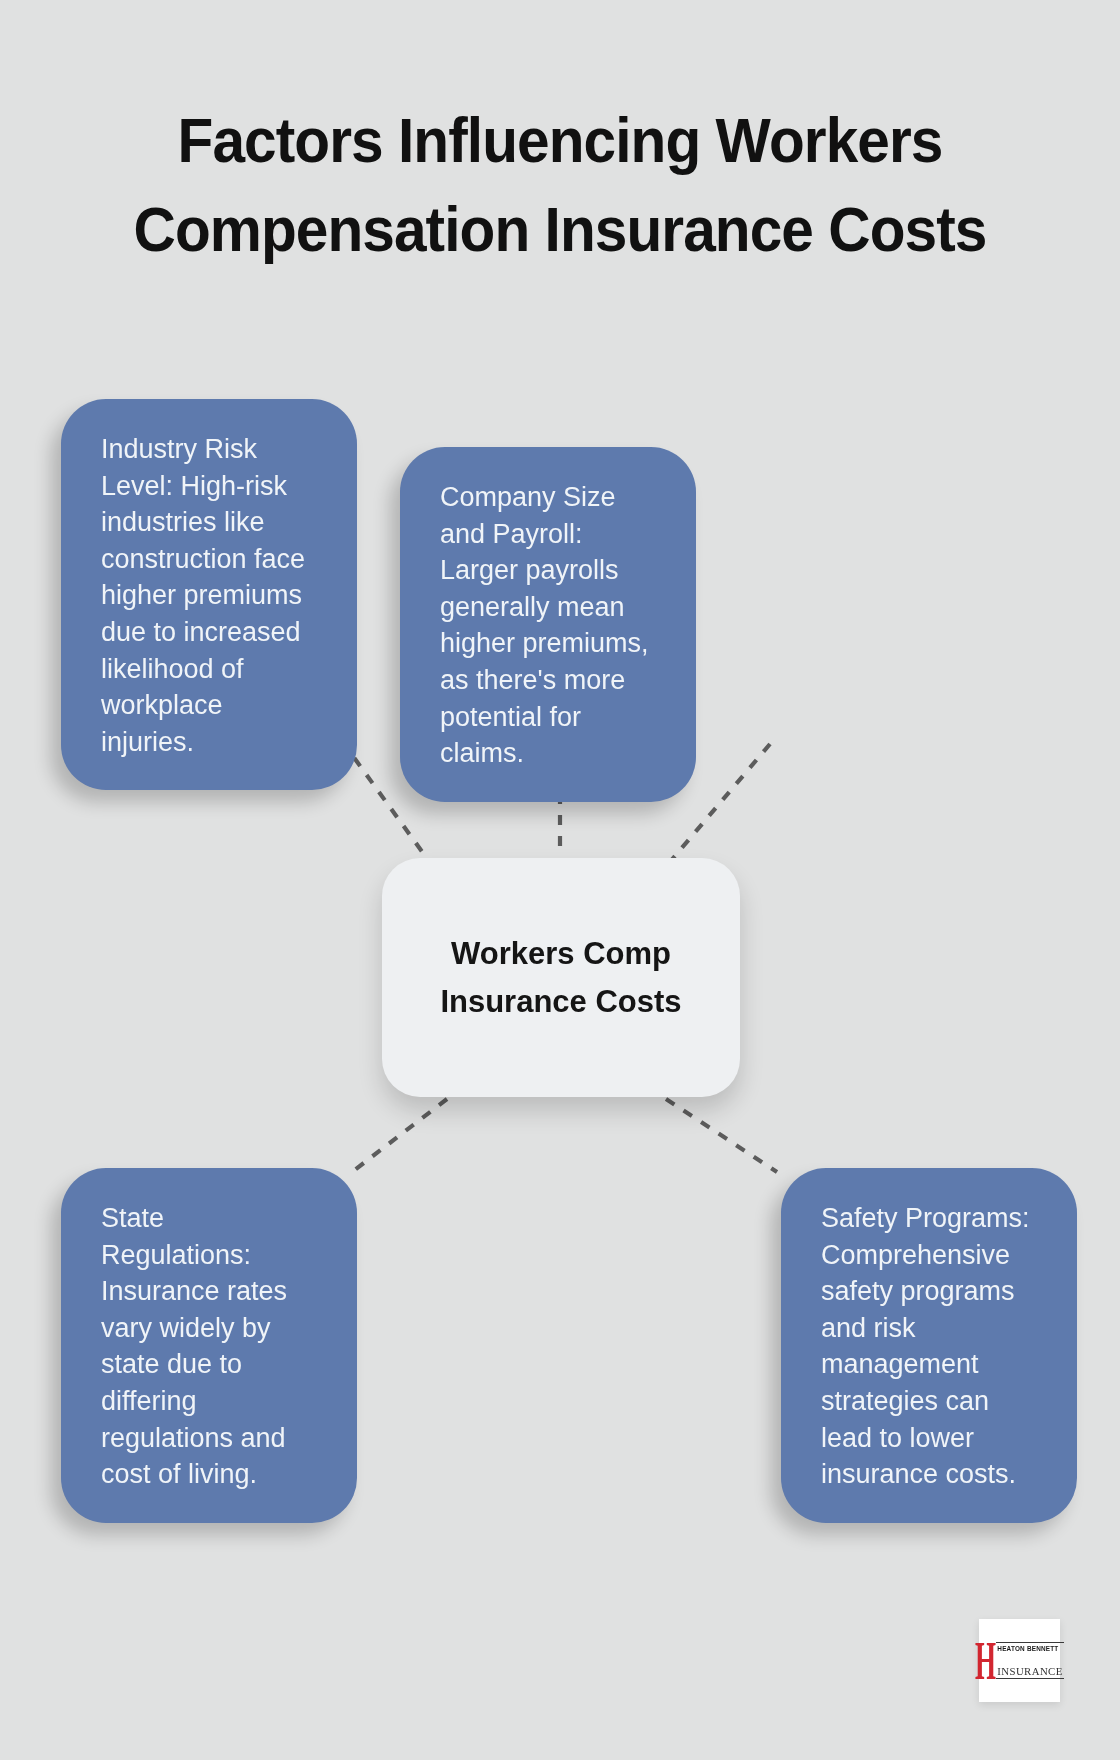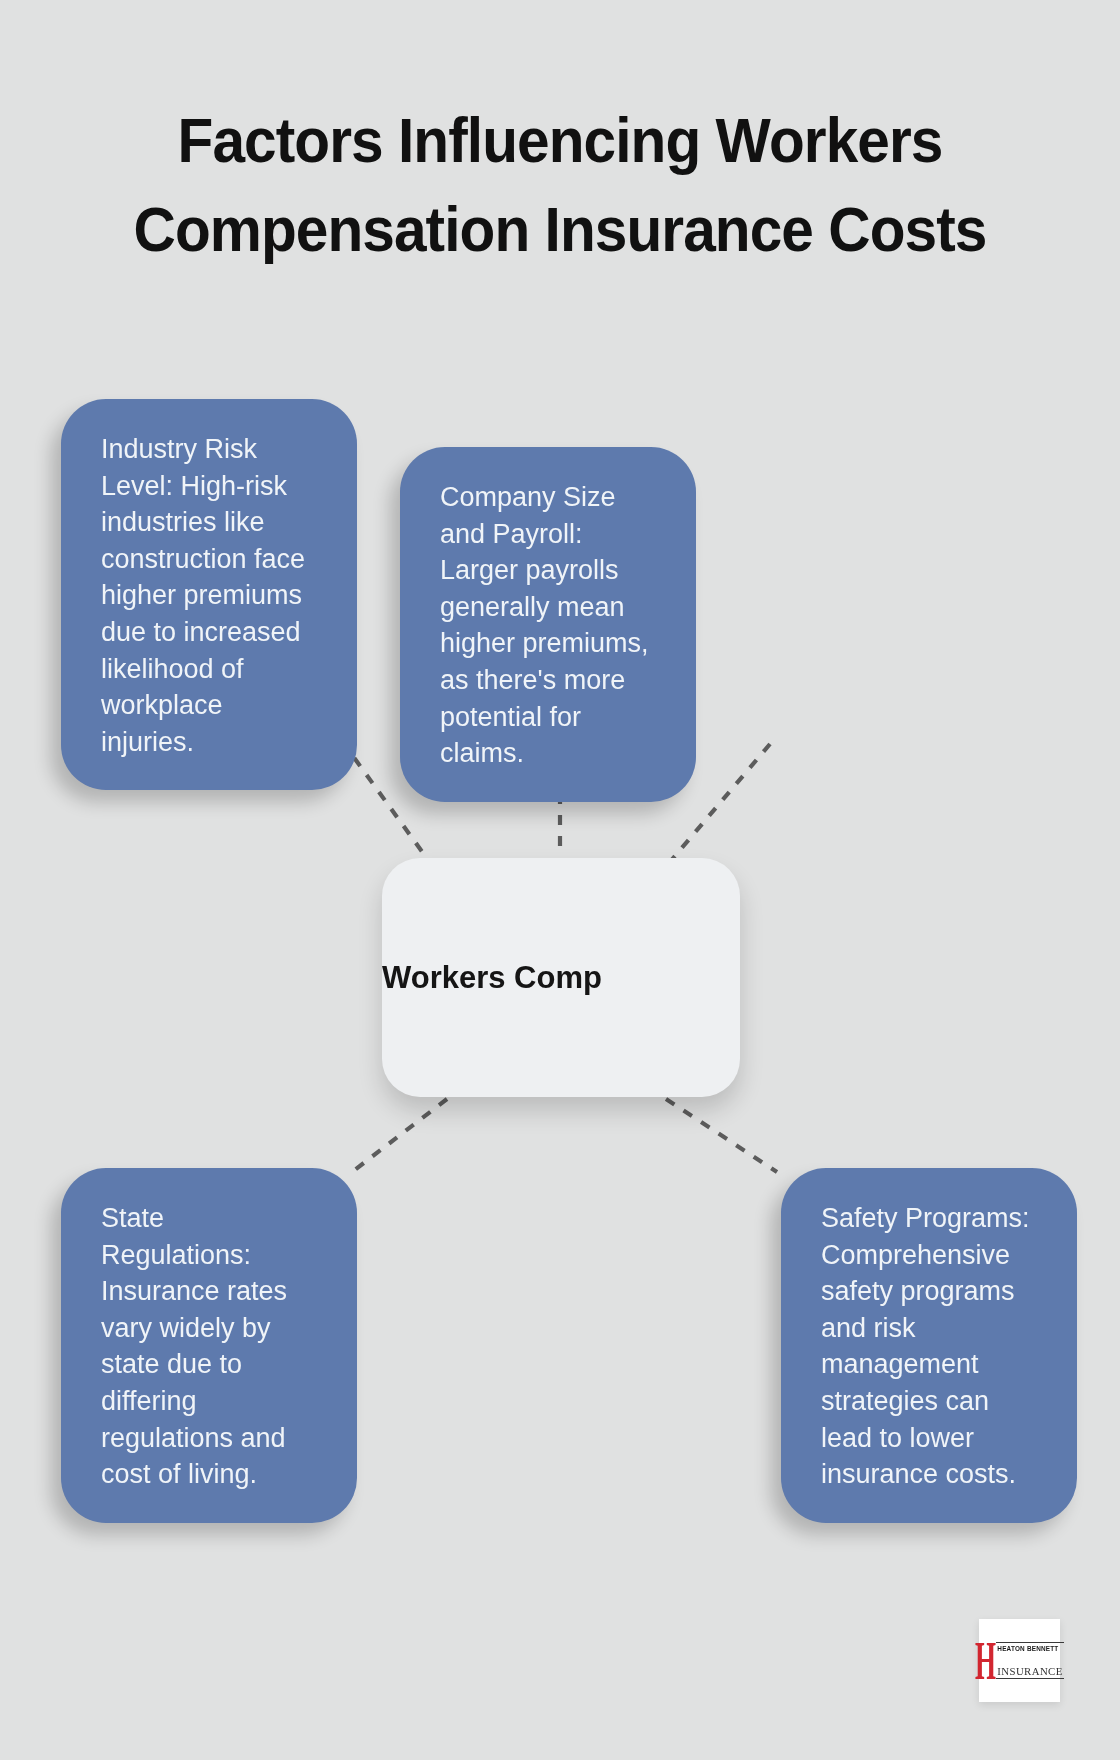--- a/index.html
+++ b/index.html
@@ -61,21 +61,21 @@
   }
   .center-node{
     position:absolute;
     left:382px;top:858px;
     width:358px;height:239px;
     background:var(--center-box);
     border-radius:38px;
     box-shadow:0 14px 24px rgba(0,0,0,0.16);
     display:flex;
     align-items:center;
-    justify-content:flex-start;
+    justify-content:center;
   }
   .center-label{
     text-align:center;
     font-weight:700;
     font-size:31px;
     line-height:48px;
     color:var(--center-text);
   }
   .brand-logo{
     position:absolute;
@@ -159,21 +159,21 @@
 generally mean
 higher premiums,
 as there's more
 potential for
 claims.</div>
   </div>
 
 
   <div class="center-node">
     <div class="center-label"><span>Workers Comp</span><br>
-    </div>
+    <span>Insurance Costs</span></div>
   </div>
 
   <div class="factor-box" style="left:61px;top:1168px;">
     <div class="factor-text">State
 Regulations:
 Insurance rates
 vary widely by
 state due to
 differing
 regulations and

